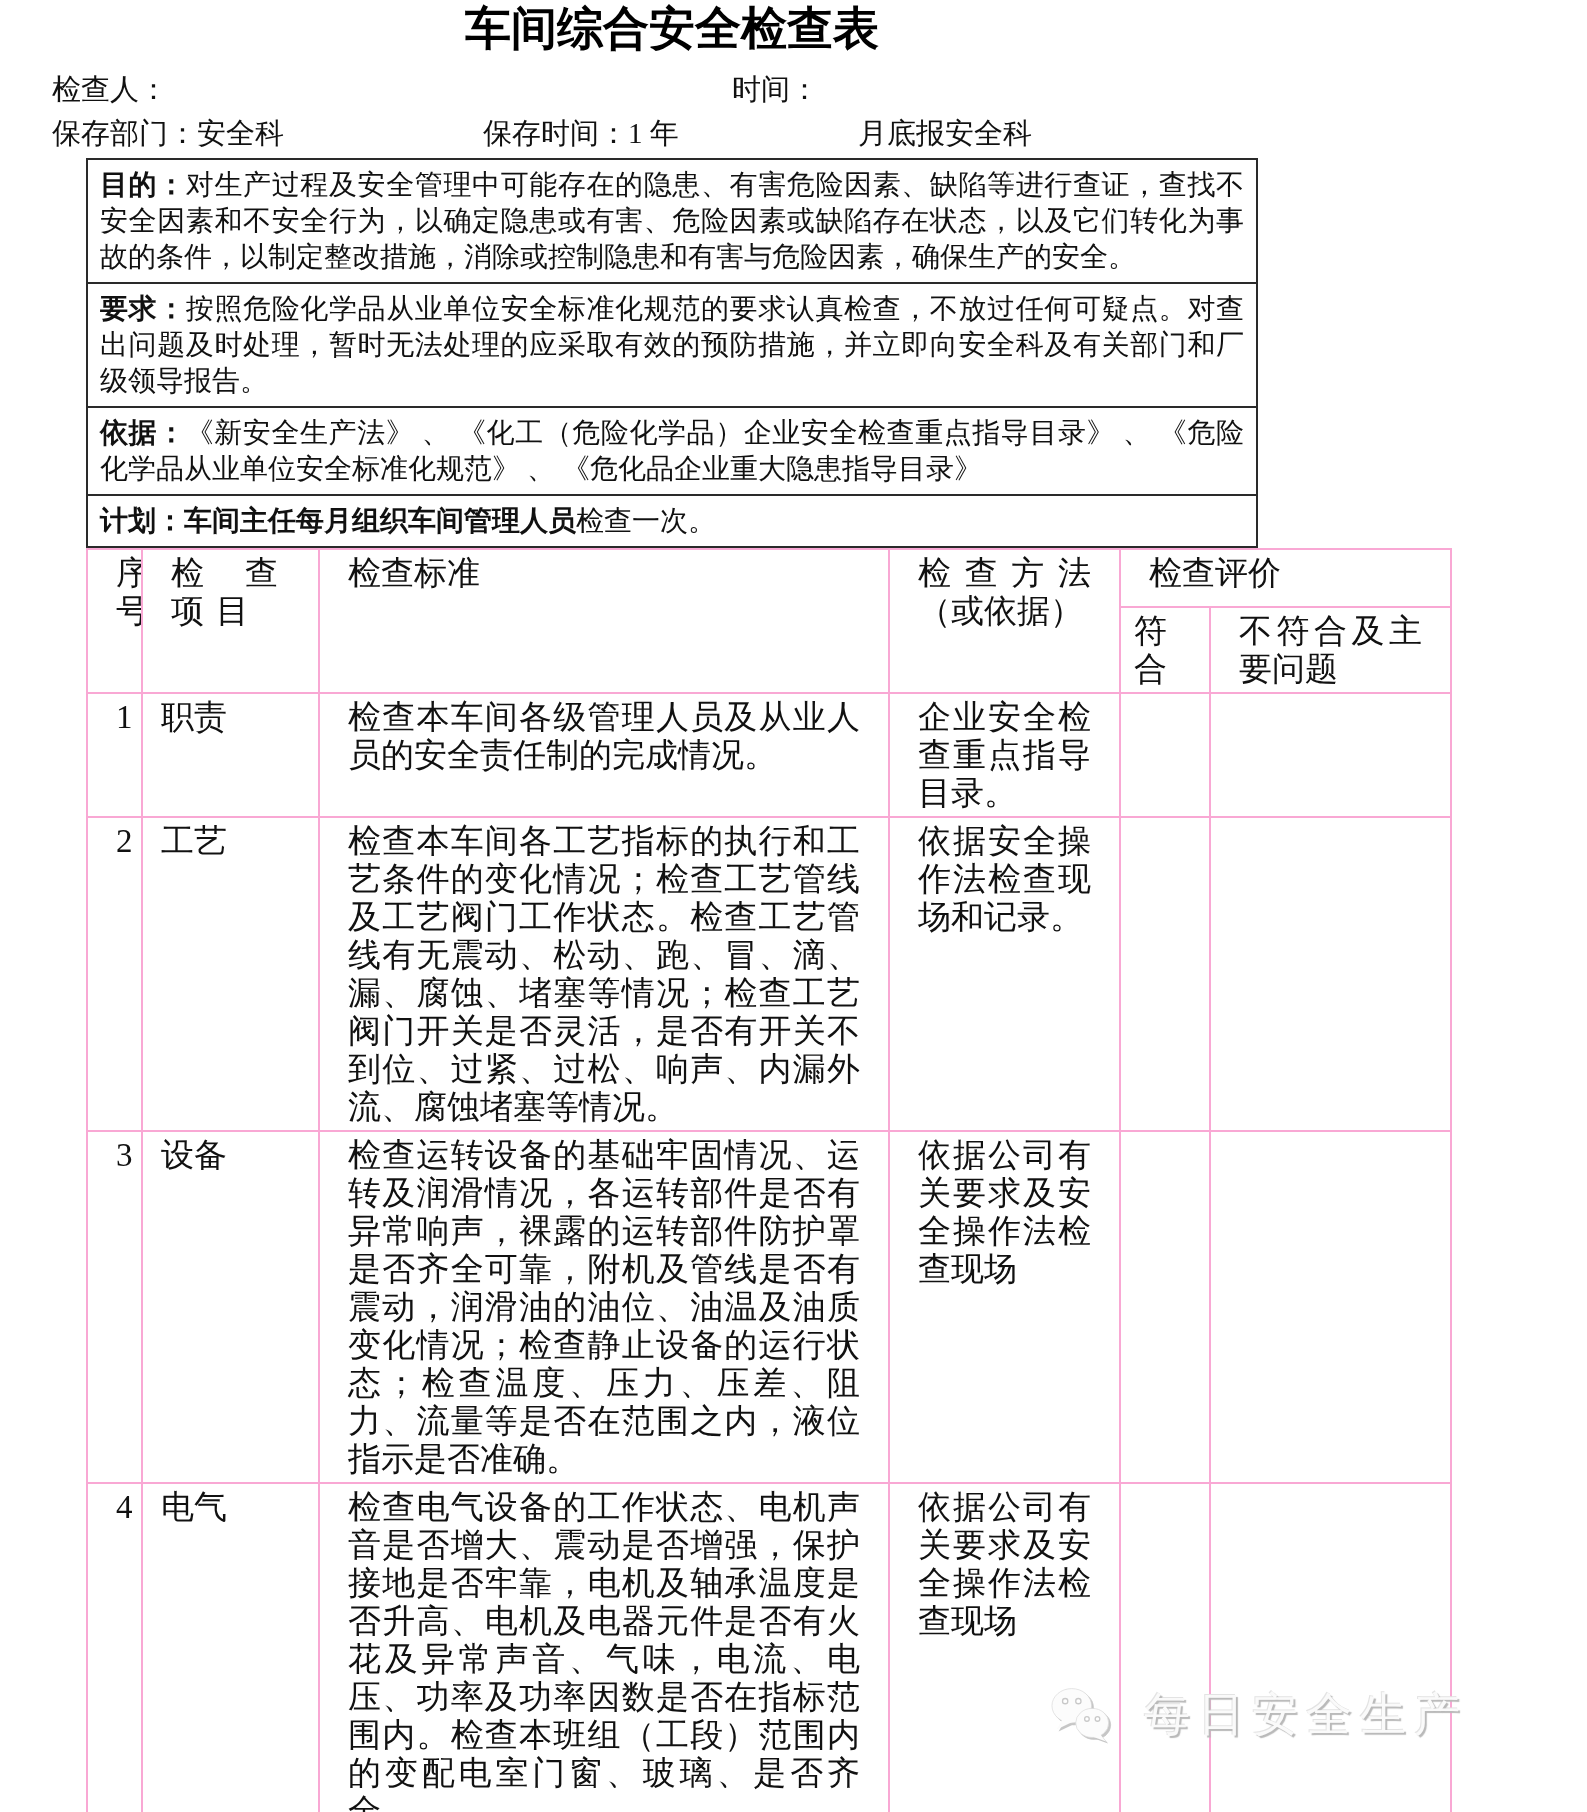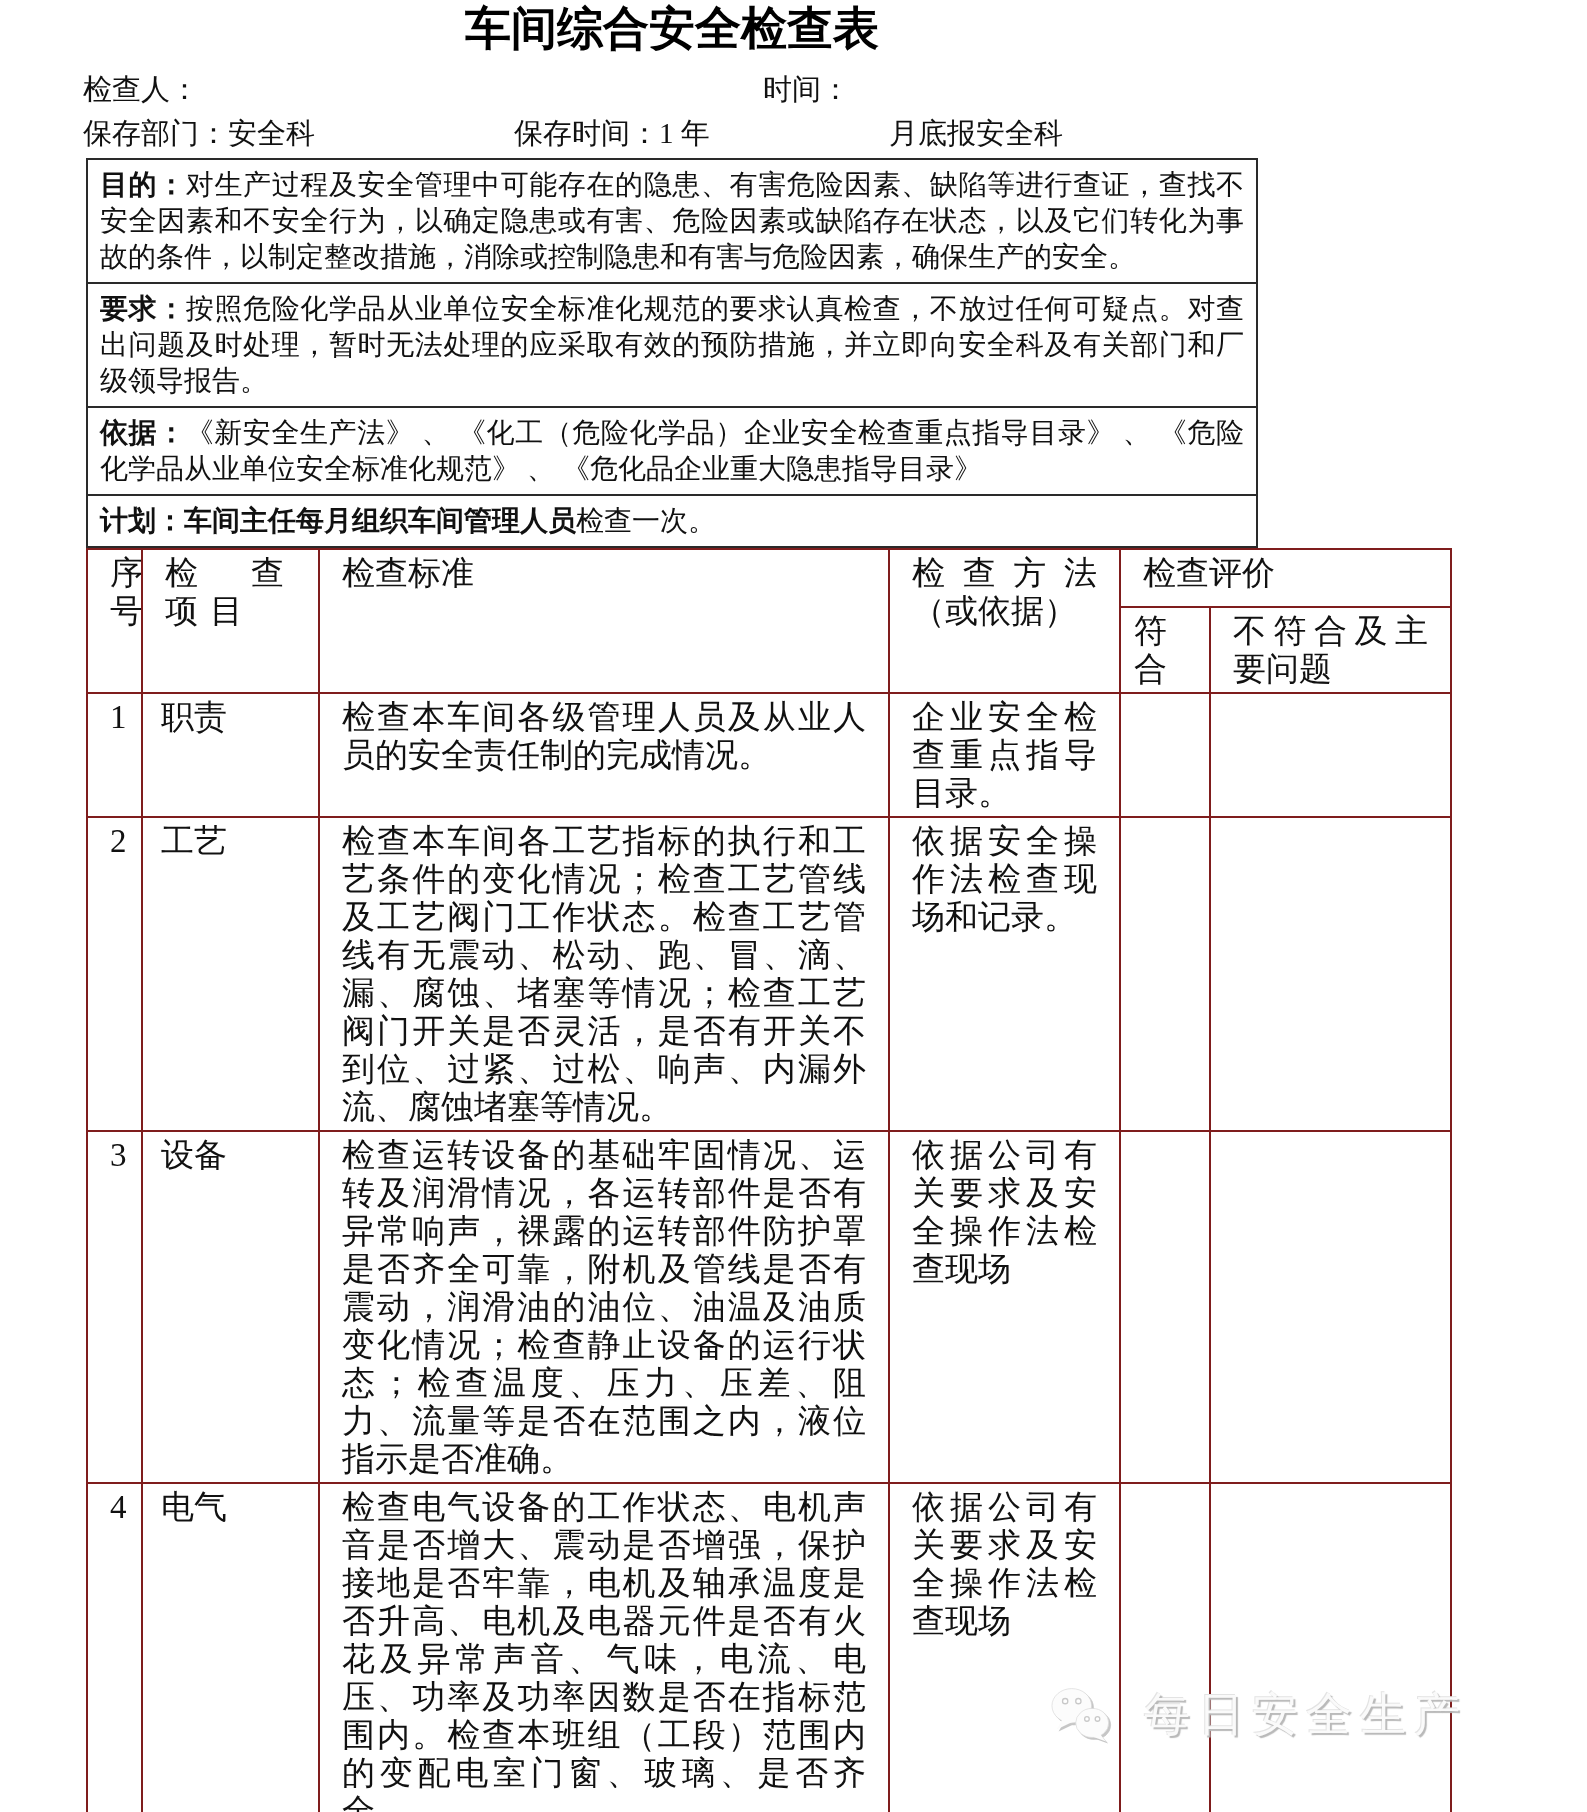--- a/index.html
+++ b/index.html
@@ -6,43 +6,43 @@
   body{
     width:1587px;height:1812px;overflow:hidden;position:relative;
     font-family:"Liberation Serif","DejaVu Serif",serif;
     color:#111;
   }
   .page{position:relative;width:1587px;height:1812px;}
   .title{
     margin:2px 0 14px 86px;width:1172px;text-align:center;
     font-size:46px;font-weight:bold;line-height:54px;color:#000;
   }
-  .info{position:relative;margin-left:75px;width:1364px;height:88px;font-size:29px;}
+  .info{position:relative;margin-left:44px;width:1364px;height:88px;font-size:29px;}
   .info span{position:absolute;white-space:nowrap;}
   .inspector{left:8px;top:0;}
   .time{left:688px;top:0;}
   .save-dept{left:8px;top:44px;}
   .save-time{left:439px;top:44px;}
   .report-note{left:814px;top:44px;}
 
   .box{
     margin-left:86px;width:1172px;border:2px solid #2a2a2a;box-sizing:border-box;
     font-size:28px;line-height:36px;text-align:justify;
   }
   .sec{margin:0;padding:7px 12px;}
   .sec + .sec{border-top:2px solid #2a2a2a;}
   .sec b{font-family:"Liberation Sans","DejaVu Sans",sans-serif;font-weight:bold;}
 
   table.check{
     margin-left:86px;border-collapse:collapse;table-layout:fixed;width:1364px;
     font-size:33px;line-height:38px;
   }
   table.check th,table.check td{
-    border:2px solid #7f1d1d;vertical-align:top;text-align:justify;
-    font-weight:normal;padding:4px 22px;box-sizing:border-box;overflow:hidden;
+    border:2px solid #f9a8d4;vertical-align:top;text-align:justify;
+    font-weight:normal;padding:4px 28px;box-sizing:border-box;overflow:hidden;
   }
   tr.hA{height:58px;}
   tr.hB{height:84px;}
   tr.r1{height:122px;}
   tr.r2{height:302px;}
   tr.r3{height:344px;}
   tr.r4{height:310px;}
   .th-item{letter-spacing:12px;}
   .col-conform{padding-left:13px !important;padding-right:13px !important;}
   .cell-item{padding-left:18px !important;}

